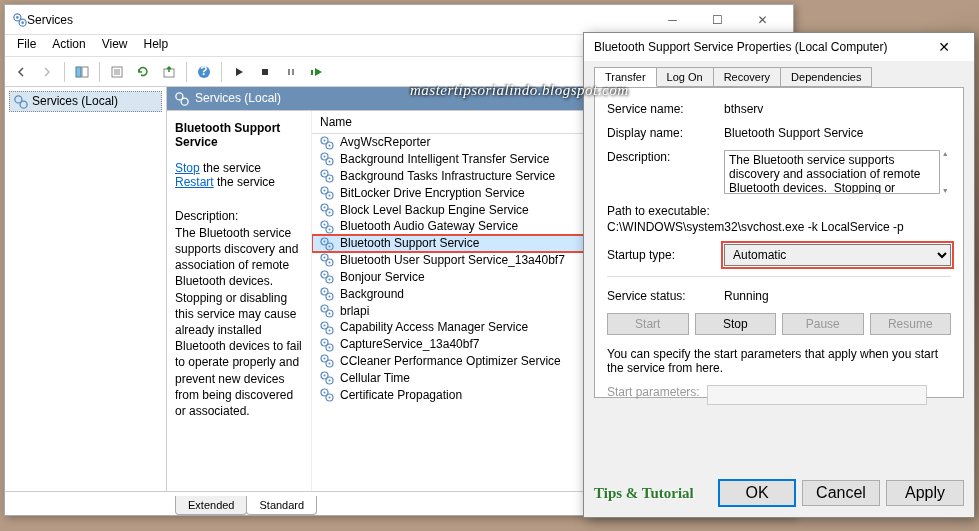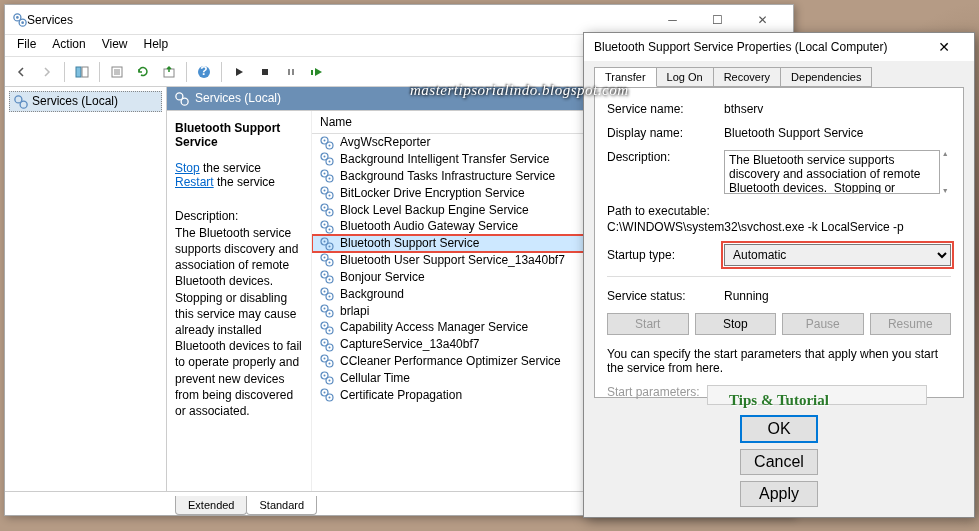--- a/index.html
+++ b/index.html
@@ -67,21 +67,21 @@
 .props-row .val { flex: 1; margin-left: 17px; }
 .props-row textarea { width: 100%; height: 44px; resize: none; font-family: inherit; font-size: 12px; border: 1px solid #aaa; padding: 2px 4px; }
 .props-row select { width: 100%; border: 1px solid #7a7a7a; padding: 2px 4px; font-family: inherit; font-size: 12px; }
 .red-box { outline: 2px solid #e74c3c; outline-offset: 1px; }
 .hr { border: none; border-top: 1px solid #ddd; margin: 8px 0 12px 0; }
 .btn-row { display: flex; gap: 6px; margin-top: 8px; }
 .btn-row button { flex: 1; padding: 3px 0; border: 1px solid #adadad; background: #e1e1e1; font-family: inherit; font-size: 12px; }
 .btn-row button:disabled { color: #999; }
 .props-row input[type=text] { width: 220px; border: 1px solid #ccc; padding: 2px 4px; }
 .props-row input[type=text]:disabled { background: #f5f5f5; color: #aaa; }
-.dialog-footer { position: absolute; bottom: 10px; right: 10px; left: 10px; display: flex; justify-content: center; gap: 6px; align-items: center; flex-direction: column; }
+.dialog-footer { position: absolute; bottom: 10px; right: 10px; left: 10px; display: flex; justify-content: center; gap: 6px; align-items: center; }
 .dialog-footer .brand { flex: 1; font-family: "Comic Sans MS", cursive; font-weight: bold; color: #2a7a2a; font-size: 15px; text-shadow: 1px 1px 0 #fff; }
 .dialog-footer button { width: 78px; padding: 3px 0; border: 1px solid #adadad; background: #e1e1e1; font-family: inherit; font-size: 16px; }
 .dialog-footer button.primary { border: 2px solid #0078d7; }
 
 .watermark { position: absolute; left: 410px; top: 82px; color: #fff; font-family: Georgia, serif; font-style: italic; font-size: 15px; text-shadow: 1px 1px 3px rgba(0,0,0,0.9), -1px -1px 2px rgba(0,0,0,0.7); letter-spacing: 0.5px; pointer-events: none; z-index: 5; }
 
 .gear-icon { display: inline-block; }
 .gear-icon svg { width: 14px; height: 14px; vertical-align: middle; }
 
 .small-scroll { width: 12px; display: flex; flex-direction: column; justify-content: space-between; }

